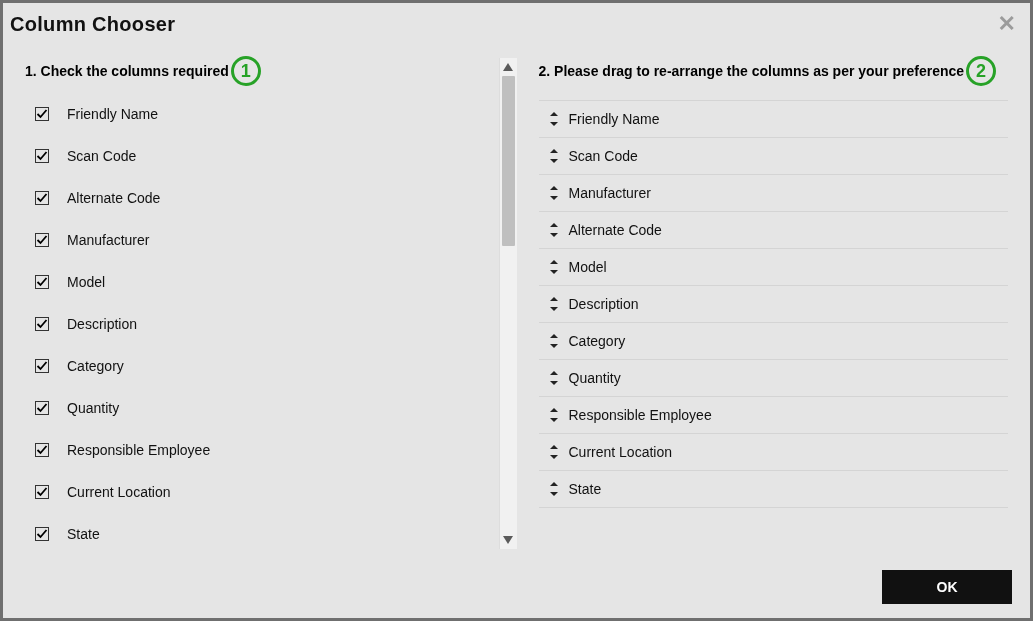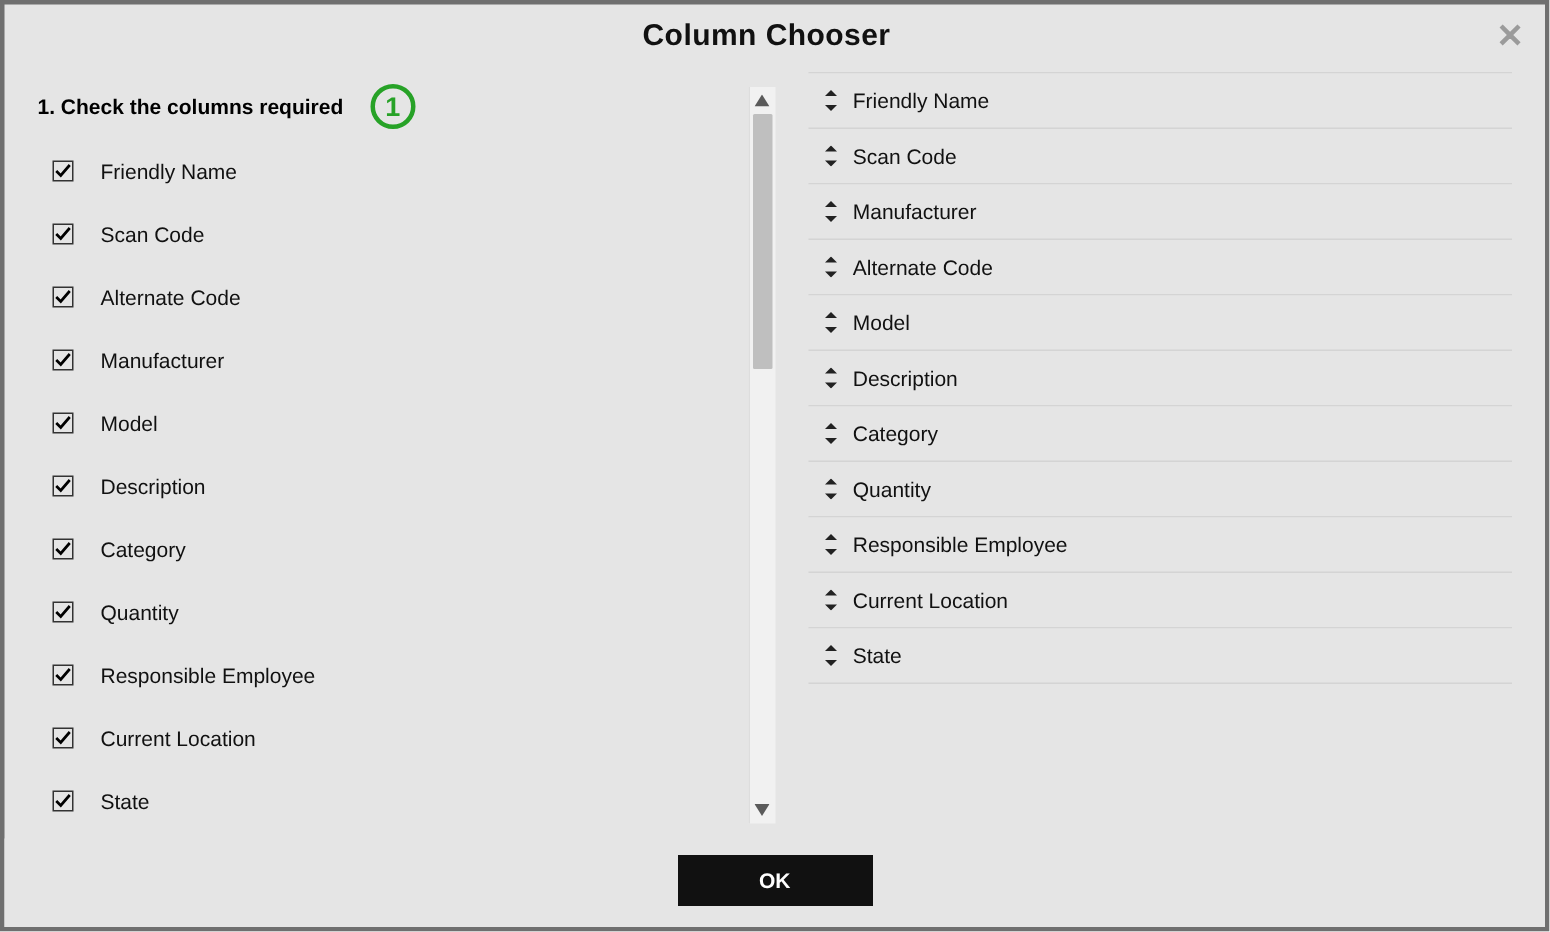--- a/index.html
+++ b/index.html
@@ -14,21 +14,20 @@
     background: #e5e5e5;
     border: 3px solid #6f6f6f;
     display: flex;
     flex-direction: column;
     position: relative;
   }
   .header {
     padding: 10px 18px 6px 7px;
     display: flex;
     align-items: center;
-    justify-content: center;
   }
   .header-title {
     font-weight: 900;
     font-size: 20px;
     letter-spacing: 0.3px;
     font-stretch: condensed;
     color: #111;
   }
   .close-x {
     position: absolute;
@@ -56,21 +55,21 @@
     padding-right: 10px;
   }
   .panel-right {
     flex: 1 1 50%;
     padding-left: 22px;
     padding-right: 22px;
   }
   .panel-heading-row {
     display: flex;
     align-items: center;
-    gap: 18px;
+    gap: 2px;
     margin: 8px 0 14px 0;
   }
   .panel-heading {
     font-weight: bold;
     font-size: 14px;
     color: #000;
   }
   .callout {
     width: 30px; height: 30px;
     border: 3px solid #27a227;
@@ -158,21 +157,21 @@
   .drag-icon {
     font-size: 13px;
     color: #222;
     line-height: 1;
     display: inline-flex;
   }
   .footer {
     flex: 0 0 auto;
     padding: 10px 18px 14px 18px;
     display: flex;
-    justify-content: center;
+    justify-content: flex-end;
     border-top: 1px solid rgba(0,0,0,0);
     background: #e5e5e5;
   }
   .ok-btn {
     width: 130px; height: 34px;
     background: #111;
     color: #fff;
     font-weight: bold;
     font-size: 14px;
     border: none;
@@ -298,20 +297,24 @@
         </div>
         <div class="scroll-arrow">
           <svg width="10" height="8" viewBox="0 0 10 8">
               <path d="M5 8 L10 0 L0 0 Z" fill="#5a5a5a"></path>
             </svg>
         </div>
       </div>
     </div>
 
     <div class="panel panel-right">
+      <div class="panel-heading-row">
+        <span class="panel-heading">2. Please drag to re-arrange the columns as per your preference</span>
+        <span class="callout">2</span>
+      </div>
       <div class="reorder-list" id="reorderlist">
 
       <div class="reorder-item">
             <span class="drag-icon">
               <svg width="10" height="14" viewBox="0 0 10 14">
                 <path d="M5 0 L9 4 L1 4 Z" fill="#222"></path>
                 <path d="M5 14 L9 10 L1 10 Z" fill="#222"></path>
               </svg>
             </span>
             <span>Friendly Name</span>

